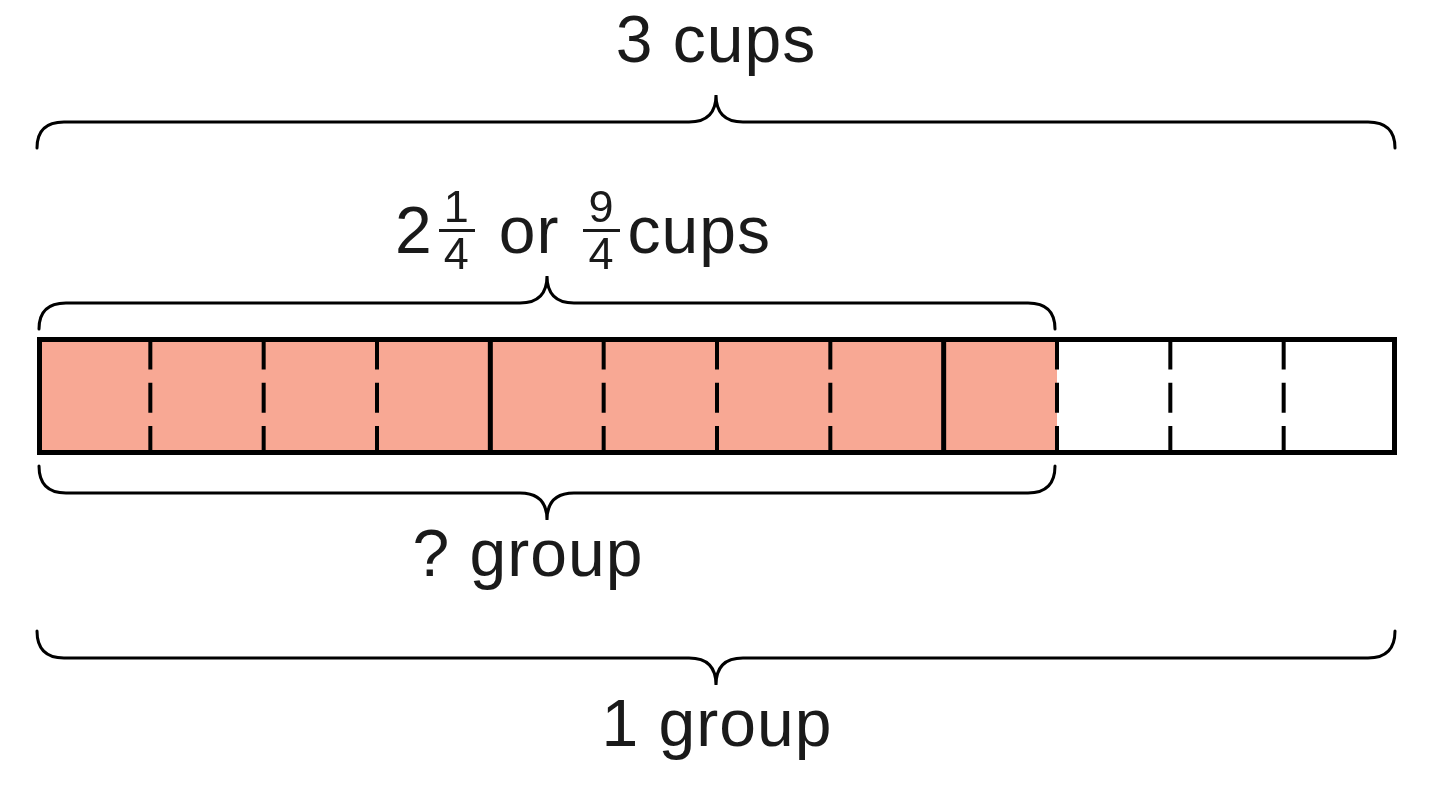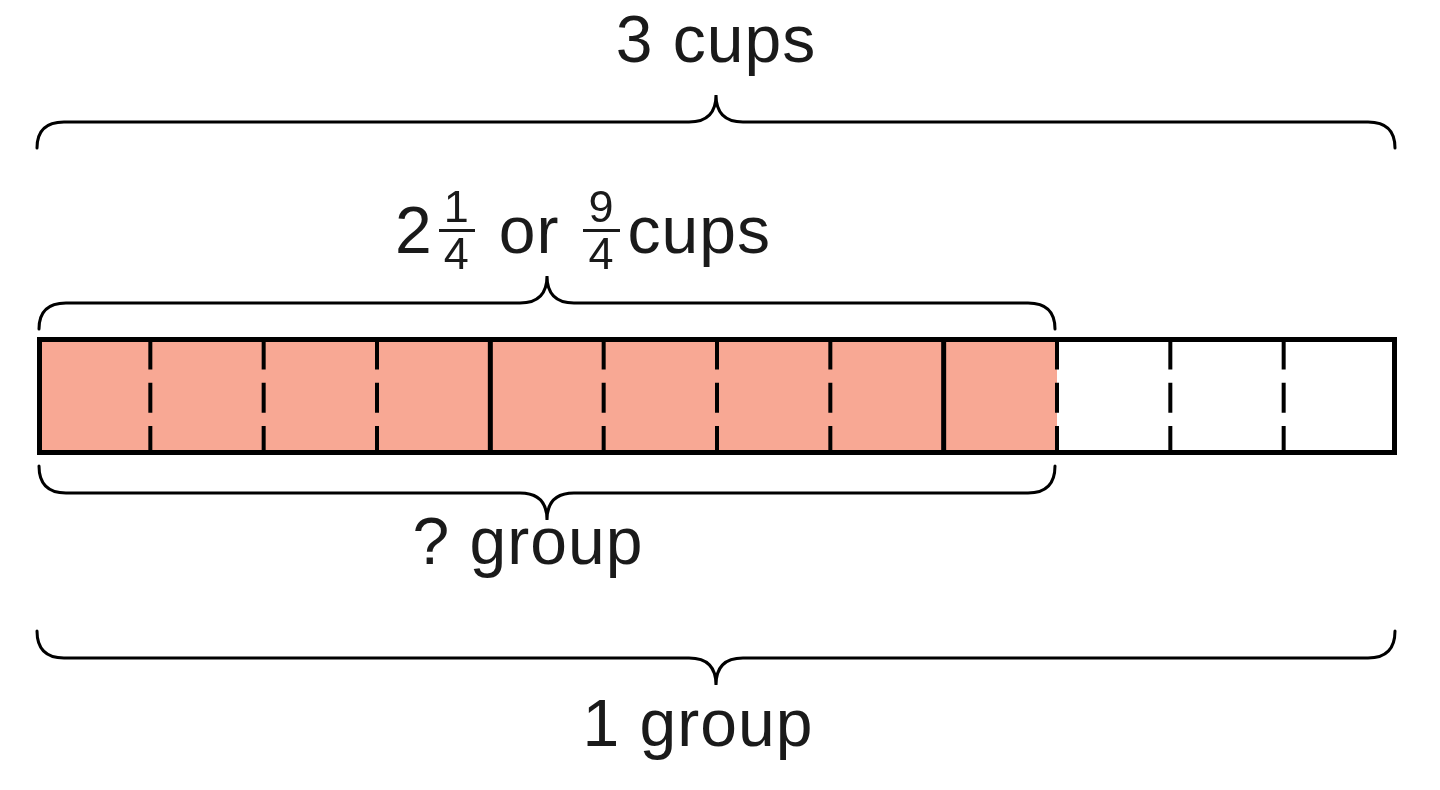--- a/index.html
+++ b/index.html
@@ -16,22 +16,22 @@
   .lbl {
     position: absolute;
     font-size: 66px;
     line-height: 1.15;
     text-align: center;
     color: #1a1a1a;
     letter-spacing: 1px;
     white-space: nowrap;
   }
   .lbl-3cups  { left: 35px;  top: 2px;   width: 1362px; }
-  .lbl-qgroup { left: 228px; top: 504px; width: 600px; }
-  .lbl-1group { left: 398px; top: 686px; width: 600px; }
+  .lbl-qgroup { left: 228px; top: 516px; width: 600px; }
+  .lbl-1group { left: 417px; top: 686px; width: 600px; }
 
   .frac-row {
     position: absolute;
     left: 283px;
     top: 178px;
     width: 600px;
     height: 104px;
     display: flex;
     justify-content: center;
     align-items: center;

